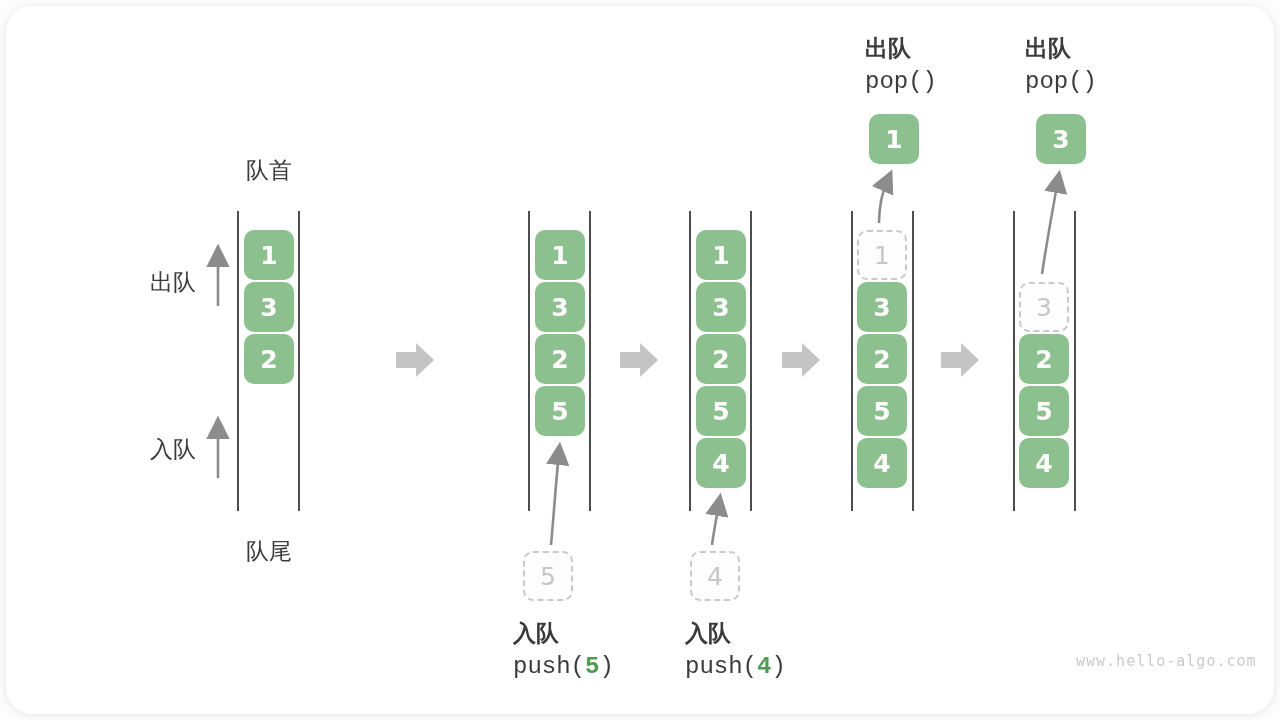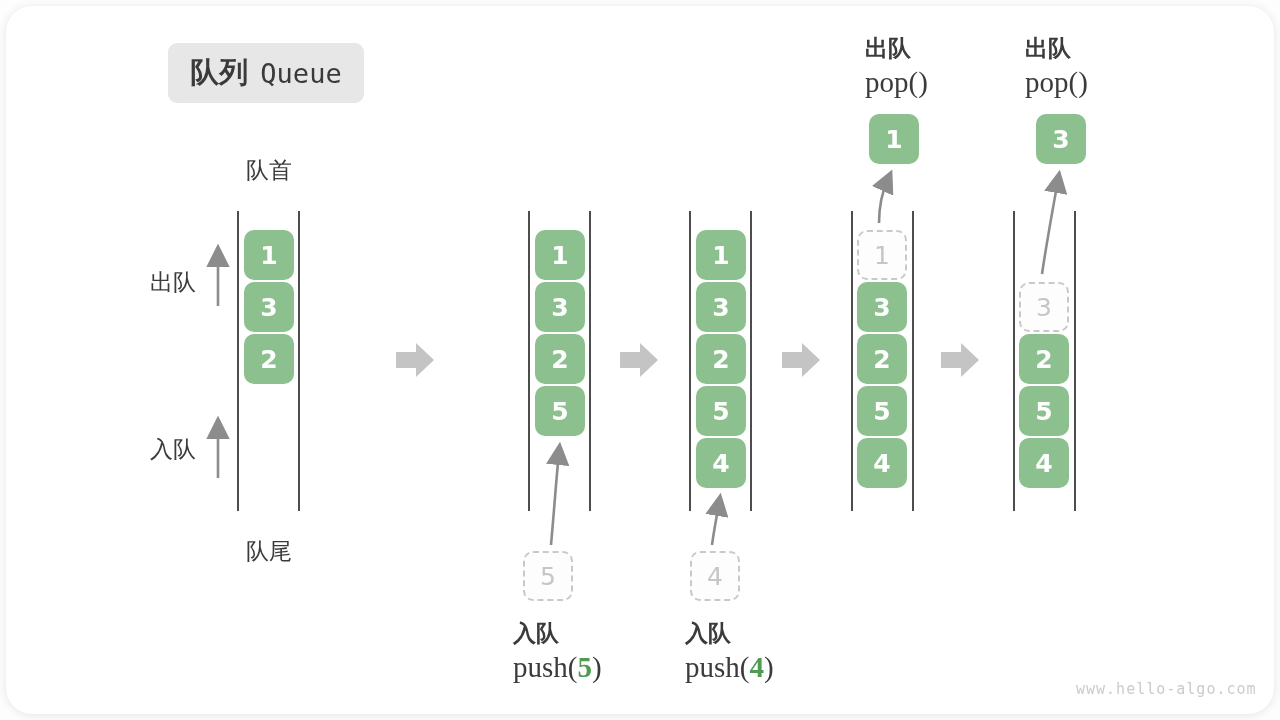--- a/index.html
+++ b/index.html
@@ -21,45 +21,41 @@
 
   .qbox { position:absolute; width:50px; height:50px; border-radius:10px;
           background:#8dc08f; color:#ffffff; font-size:25px; font-weight:bold;
           display:flex; align-items:center; justify-content:center;
           font-family:"DejaVu Sans", sans-serif; }
   .qbox.ghost { background:#fdfdfd; border:2px dashed #c9c9c9; color:#c6c6c6;
                 font-weight:normal; }
 
   .oplabel { position:absolute; white-space:nowrap; }
   .oplabel .l1 { font-size:23px; font-weight:bold; color:#3b3b3b; line-height:34px; }
-  .oplabel .l2 { font-size:29px; color:#3b3b3b; line-height:34px;
-                 font-family:Liberation Serif, serif; }
+  .oplabel .l2 { font-size:24px; color:#3b3b3b; line-height:34px;
+                 font-family:Liberation Mono, monospace; }
   .oplabel .arg { color:#4e9b51; font-weight:bold; }
 
   .barrow { position:absolute; width:38px; height:34px; }
   .barrow .bar  { position:absolute; left:0; top:9px; width:20px; height:16px; background:#c4c4c4; }
   .barrow .head { position:absolute; left:20px; top:0; width:0; height:0;
                   border-top:17px solid transparent; border-bottom:17px solid transparent;
                   border-left:18px solid #c4c4c4; }
 
   .arrows { position:absolute; left:0; top:0; width:1280px; height:720px; pointer-events:none; }
 
-  .watermark { position:absolute; left:1076px; top:680px; font-size:15px; color:#cbcbcb;
+  .watermark { position:absolute; left:1076px; top:652px; font-size:15px; color:#cbcbcb;
                font-family:"DejaVu Sans Mono", monospace; letter-spacing:1px; }
 </style>
 </head>
 <body>
 
 <div class="canvas">
   <div class="card"></div>
 
-  <div class="title-chip">
-    <span class="zh">队列</span>
-    <span class="en">Queue</span>
-  </div>
 
   <div class="lbl" style="left:238px; top:155px; width:62px; text-align:center;">队首</div>
   <div class="lbl" style="left:238px; top:536px; width:62px; text-align:center;">队尾</div>
 
   <div class="lbl" style="left:150px; top:267px;">出队</div>
   <div class="lbl" style="left:150px; top:434px;">入队</div>
 
   <div class="qcol" style="left:237px;"></div>
   <div class="qcol" style="left:528px;"></div>
   <div class="qcol" style="left:689px;"></div>

